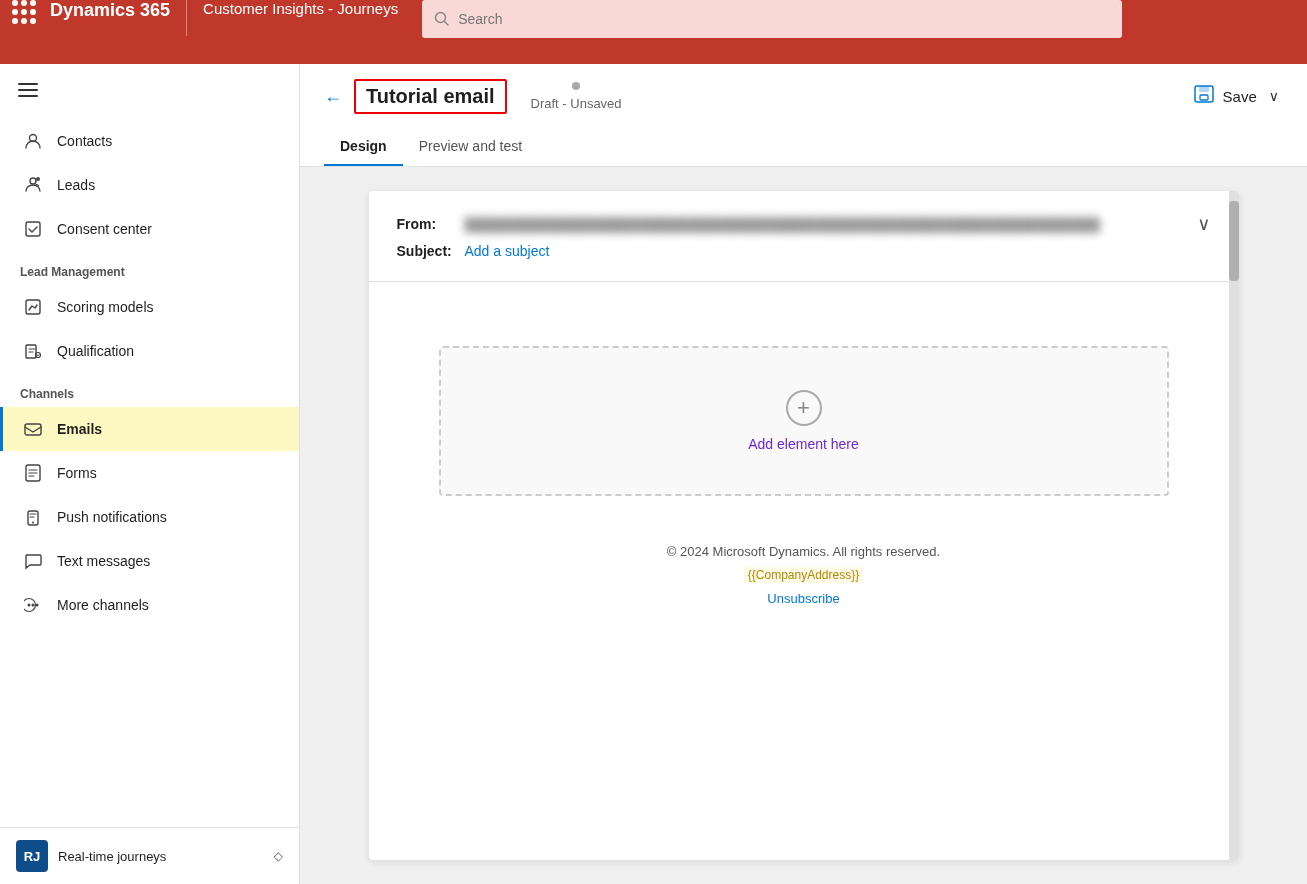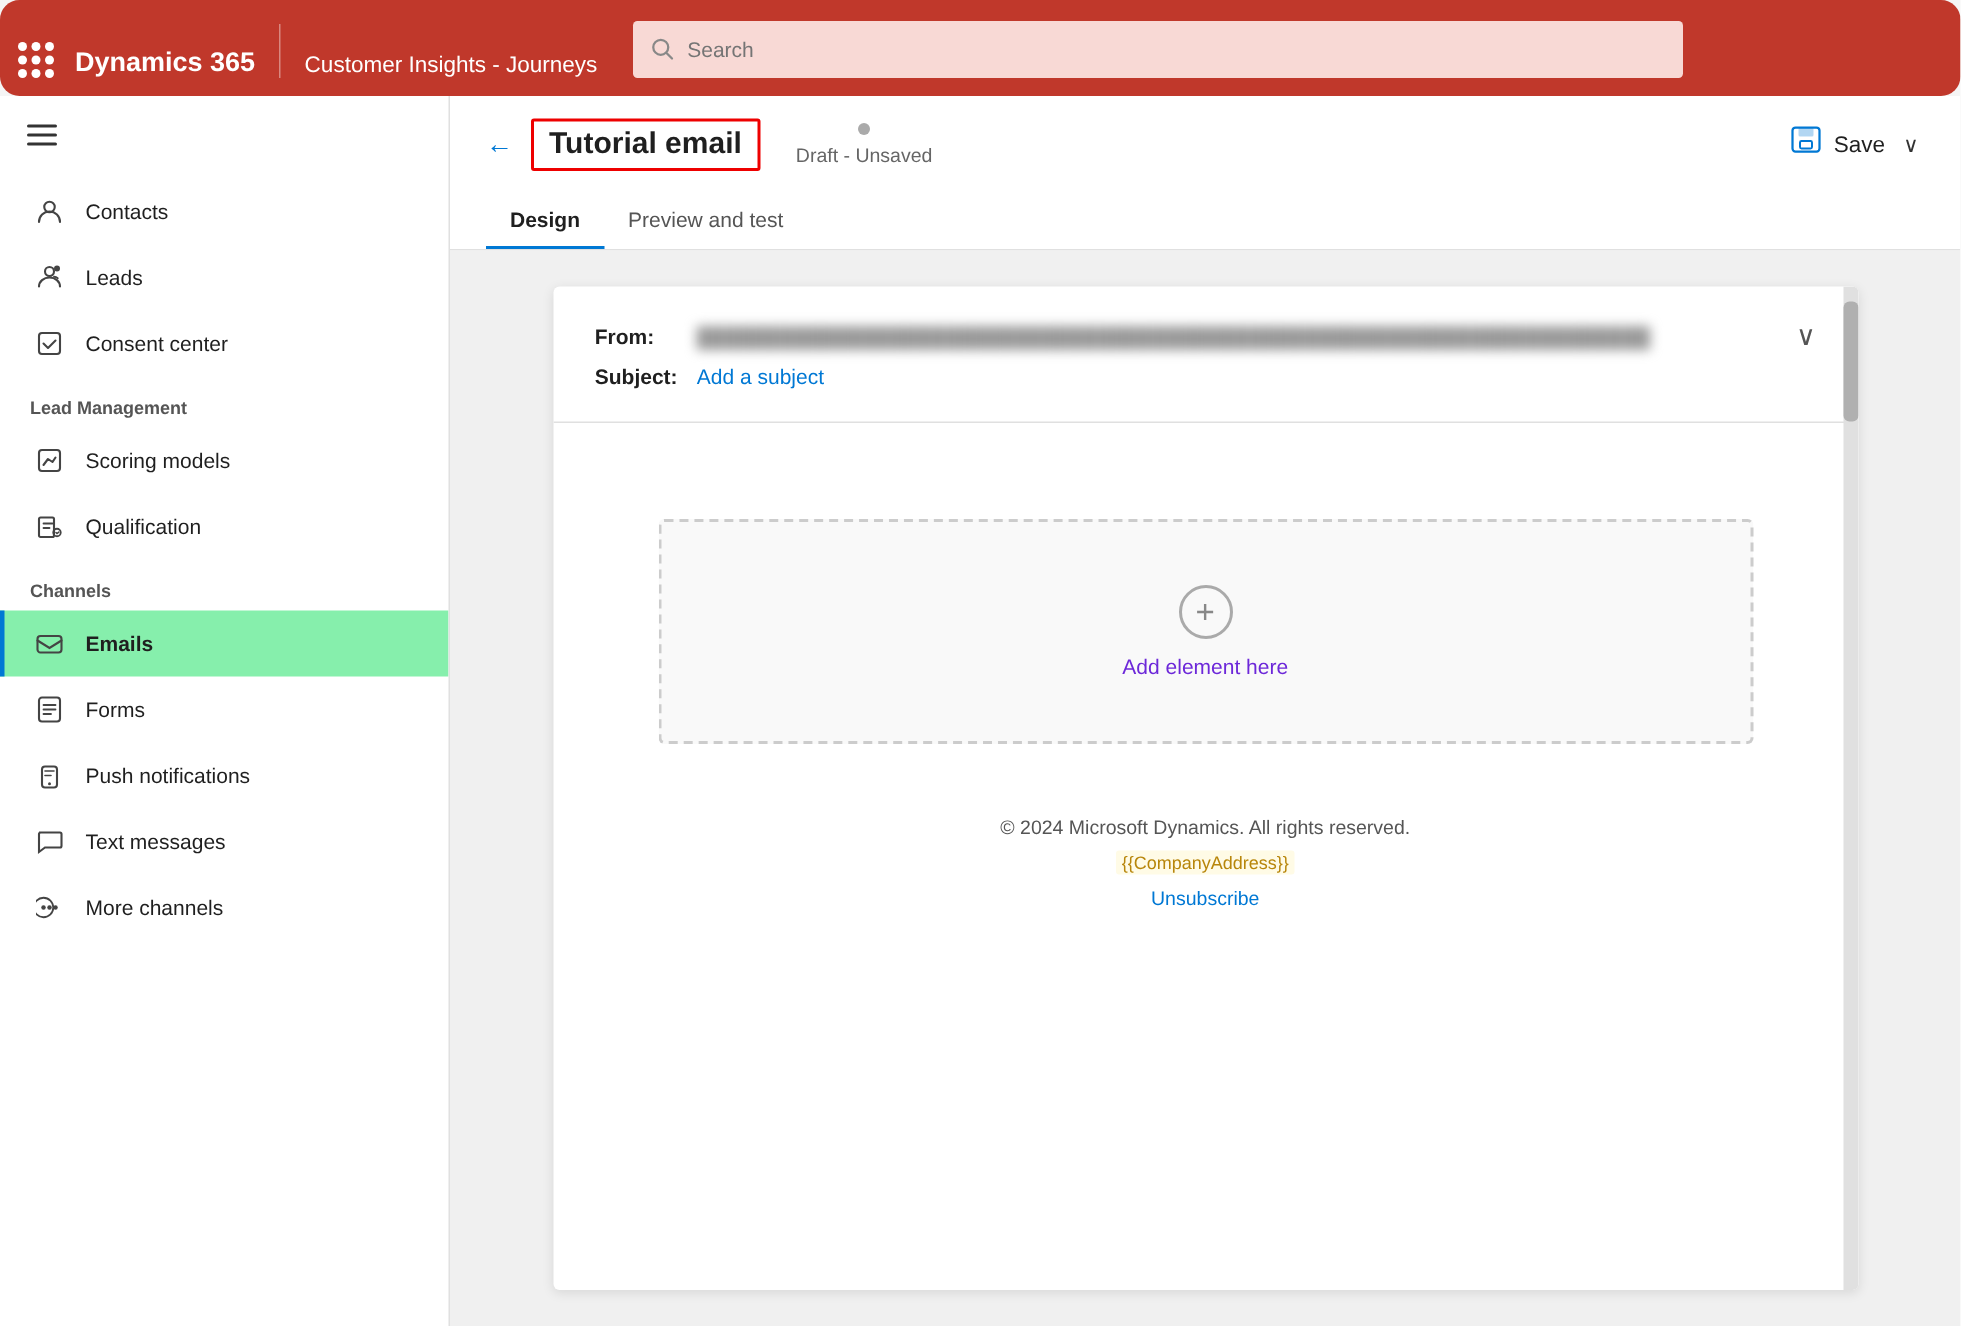--- a/index.html
+++ b/index.html
@@ -3,25 +3,24 @@
   <meta charset="utf-8">
   <style>
     * { box-sizing: border-box; margin: 0; padding: 0; }
     body { font-family: 'Segoe UI', Arial, sans-serif; font-size: 14px; color: #1f1f1f; background: #f5f5f5; height: 884px; overflow: hidden; display: flex; flex-direction: column; }
 
     
     .topbar {
       background: #c0382b;
       height: 64px;
       display: flex;
-      align-items: flex-end;
+      align-items: flex-start;
       flex-shrink: 0;
-      padding: 12px 12px;
+      padding: 0 12px;
       gap: 0;
-      border-radius: 13px;
     }
     .topbar-dots {
       display: grid;
       grid-template-columns: repeat(3, 6px);
       gap: 3px;
       margin-right: 14px;
     }
     .topbar-dots span {
       width: 6px; height: 6px;
       background: white;
@@ -101,21 +100,21 @@
       display: flex;
       align-items: center;
       padding: 12px 20px;
       gap: 14px;
       cursor: pointer;
       color: #1f1f1f;
       font-size: 14px;
       border-left: 3px solid transparent;
     }
     .nav-item.active {
-      background: #86efac;
+      background: #fef9c3;
       border-left: 3px solid #0078d4;
       font-weight: 600;
     }
     .nav-section-header {
       padding: 14px 20px 6px 20px;
       font-size: 12px;
       font-weight: 700;
       color: #555;
       text-transform: none;
     }
@@ -550,20 +549,27 @@
             <circle cx="5" cy="9" r="1.5" fill="#444"></circle>
             <circle cx="9" cy="9" r="1.5" fill="#444"></circle>
             <circle cx="13" cy="9" r="1.5" fill="#444"></circle>
             <circle cx="5" cy="9" r="6.5" stroke="#444" stroke-width="1.2"></circle>
           </svg>
         </span>
         <span>More channels</span>
       </div>
     </div>
 
+    <div class="sidebar-bottom">
+      <div class="sidebar-bottom-avatar">
+        <span>RJ</span>
+      </div>
+      <span class="sidebar-bottom-label">Real-time journeys</span>
+      <span class="sidebar-bottom-chevron">◇</span>
+    </div>
   </div>
 
   <div class="content-area">
 
     <div class="content-header">
       <div class="content-header-top">
         <a class="back-button">←</a>
         <div class="page-title-box">
           <span class="page-title">Tutorial email</span>
         </div>

